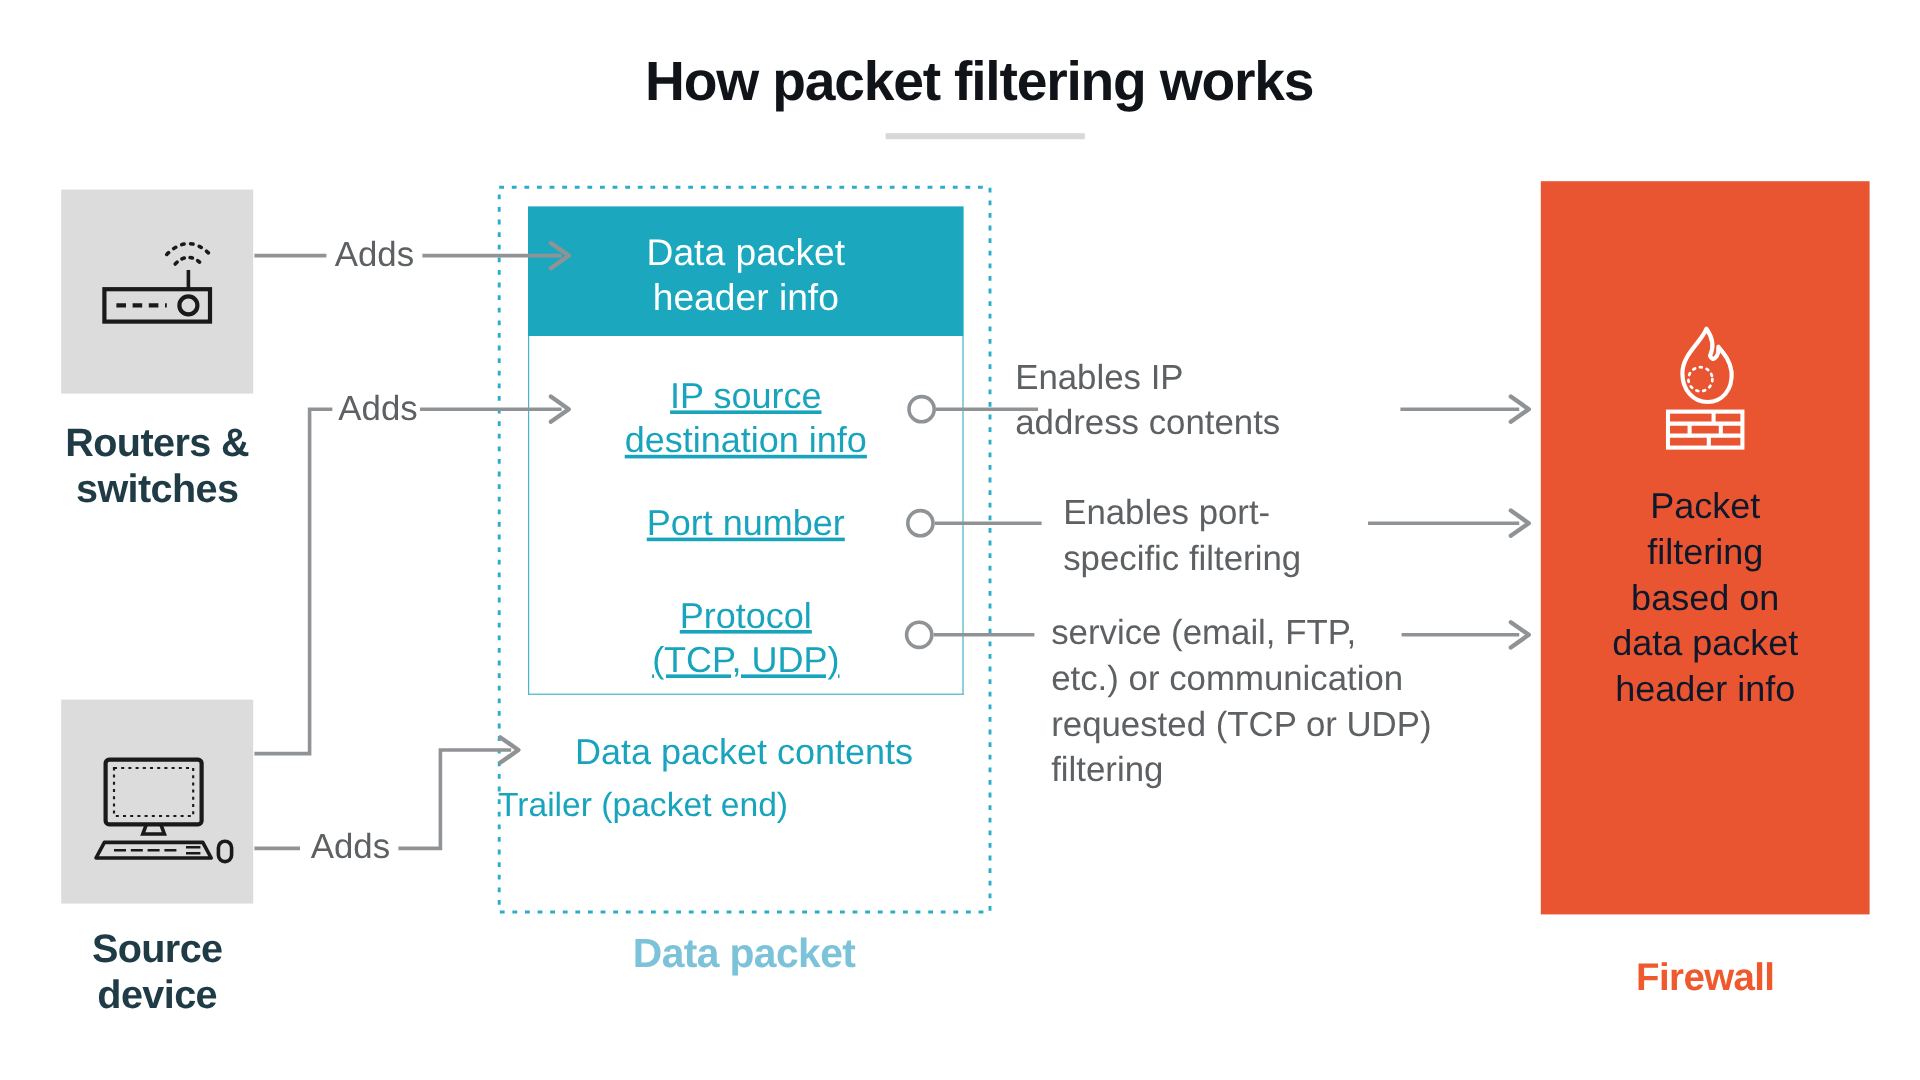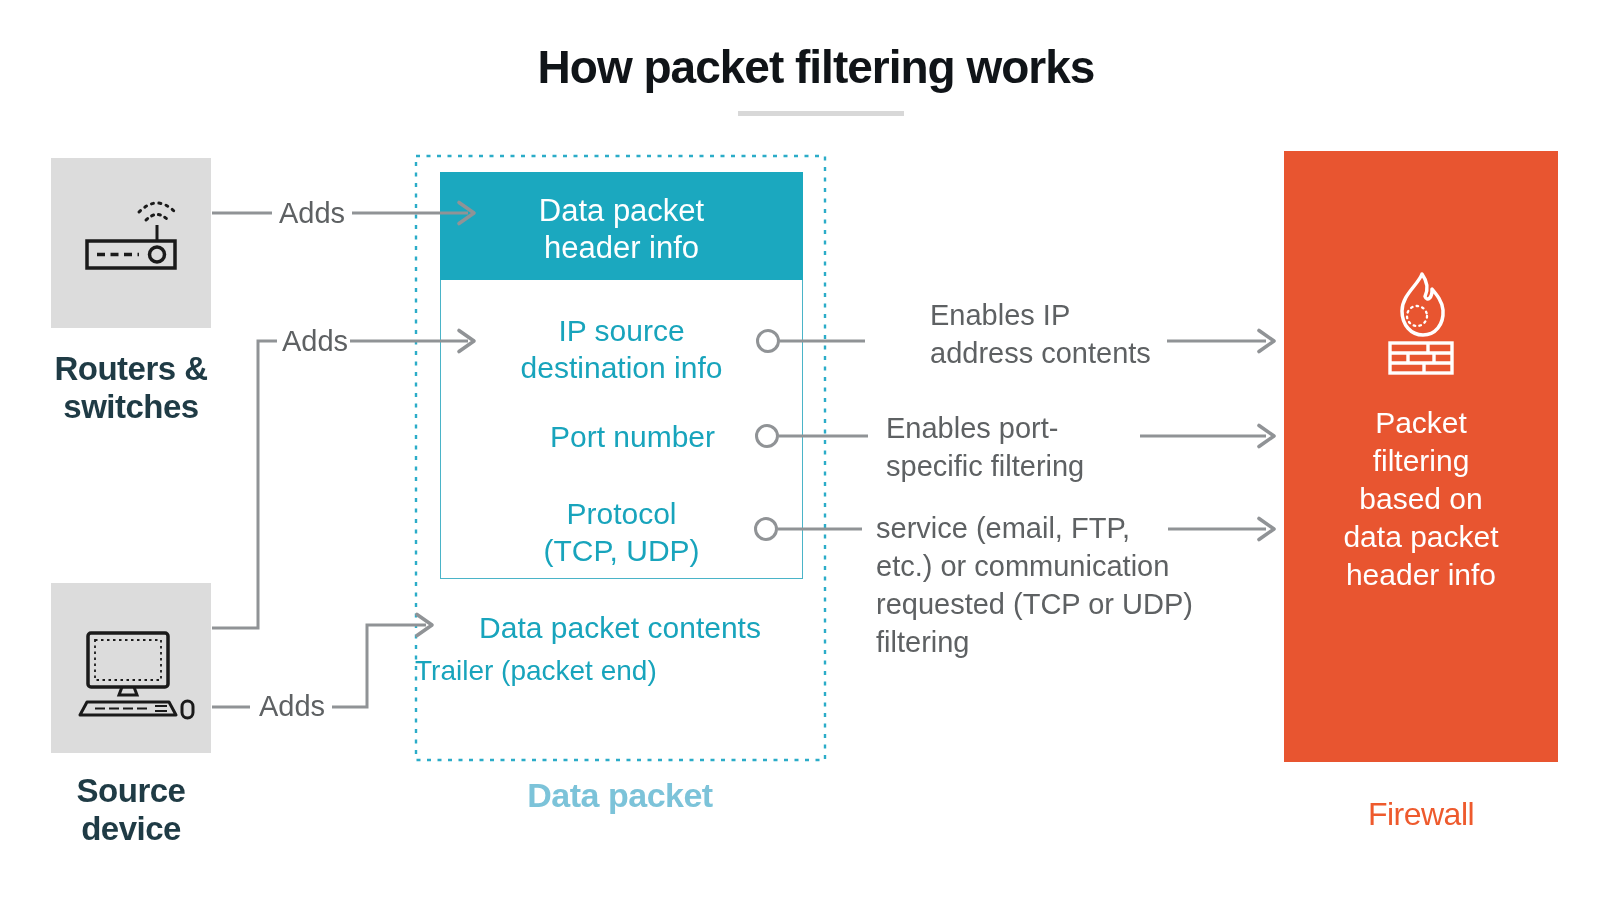--- a/index.html
+++ b/index.html
@@ -38,47 +38,47 @@
     display:flex;flex-direction:column;justify-content:center;align-items:center;
     padding-top:6px;box-sizing:border-box;
     color:#ffffff;font-size:31px;line-height:37px;text-align:center;
   }
   #packet-inner{
     left:440px;top:280px;width:361px;height:298px;background:#ffffff;
     border:1px solid #4ab4c8;border-top:none;
   }
   .field{
     left:440px;width:363px;text-align:center;color:#18a4bc;
-    font-size:30px;line-height:37px;
+    font-size:30px;line-height:37px;text-decoration:underline;
   }
   #field-ip{top:312px;}
-  #field-port{top:418px;margin-left:11px;}
+  #field-port{top:418px;}
   #field-protocol{top:495px;}
   #packet-contents{left:415px;top:609px;width:410px;text-align:center;color:#18a4bc;font-size:30px;line-height:37px;}
   #packet-trailer{left:415px;top:652px;width:410px;text-align:left;color:#18a4bc;font-size:28px;line-height:37px;}
   #packet-caption{
     left:415px;top:777px;width:410px;text-align:center;
     font-size:34px;font-weight:bold;color:#7cc3d9;line-height:37px;letter-spacing:-0.5px;
   }
 
   .note{font-size:29px;line-height:38px;color:#5e6163;}
-  #note-ip{left:930px;top:296px;}
+  #note-ip{left:846px;top:296px;}
   #note-port{left:886px;top:409px;}
   #note-protocol{left:876px;top:509px;}
 
   #firewall-box{
     left:1284px;top:151px;width:274px;height:611px;background:#e85530;
   }
   #firewall-text{
     left:1284px;top:404px;width:274px;text-align:center;
-    color:#ffffff;font-size:30px;line-height:38px;
+    color:#0f172a;font-size:30px;line-height:38px;
   }
   #firewall-caption{
     left:1284px;top:796px;width:274px;text-align:center;
-    font-size:32px;font-weight:normal;color:#ee5a2d;letter-spacing:-0.5px;
+    font-size:32px;font-weight:bold;color:#ee5a2d;letter-spacing:-0.5px;
   }
 
   #overlay{left:0;top:0;width:1600px;height:900px;pointer-events:none;z-index:5;}
   .icon-svg{display:block;}
 </style>
 </head>
 <body>
 
 <div id="stage">
 

